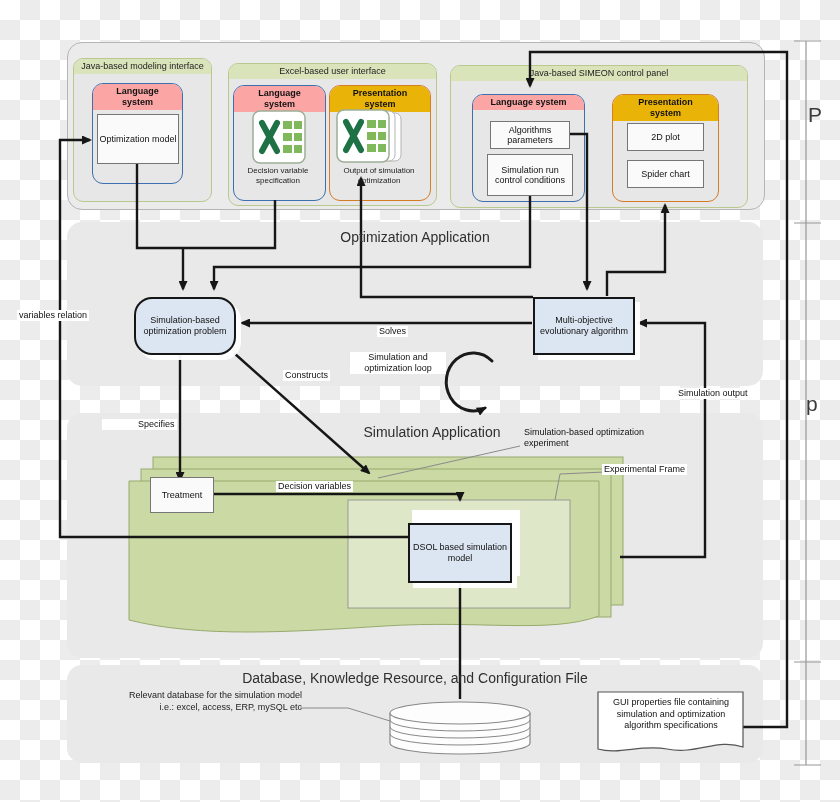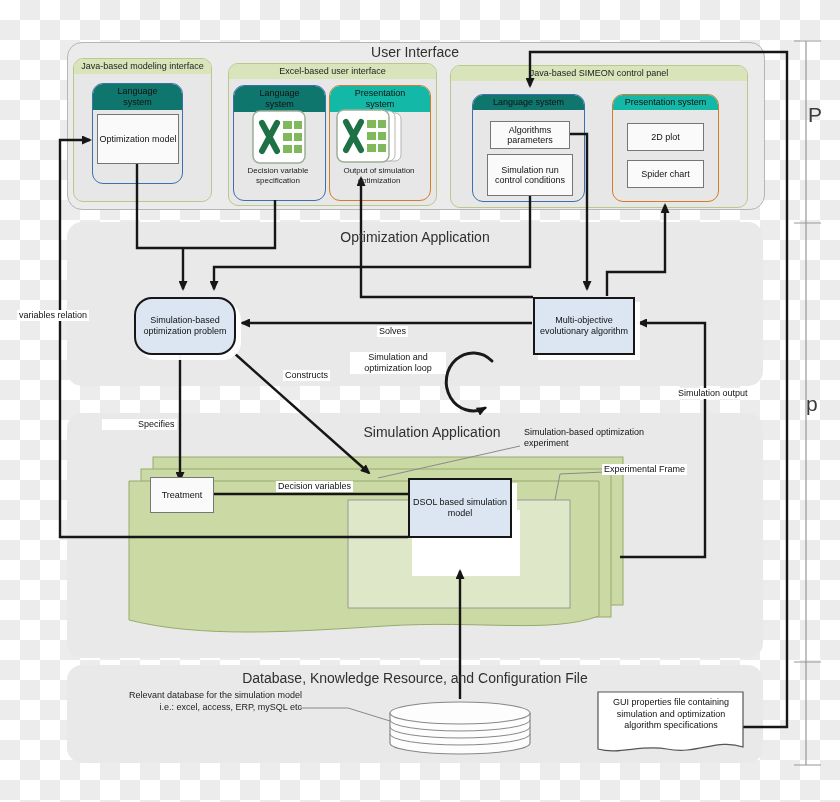--- a/index.html
+++ b/index.html
@@ -22,22 +22,22 @@
   
   .subpanel{position:absolute;z-index:2;background:#e7e7e7;border:1px solid #b9c98e;border-radius:10px;overflow:hidden;}
   .subpanel .hdr{background:#d9e4ba;font-size:9px;line-height:1.2;text-align:center;padding:2px 4px;color:#222;}
   #sp-model{left:73px;top:58px;width:137px;height:142px;}
   #sp-excel{left:228px;top:63px;width:207px;height:141px;}
   #sp-simeon{left:450px;top:65px;width:296px;height:141px;}
   
   .bluebox,.orangebox{position:absolute;z-index:3;background:#e7e7e7;border-radius:11px;overflow:hidden;}
   .bluebox{border:1.5px solid #3e6fae;}
   .orangebox{border:1.5px solid #d47c26;}
-  .bluebox .hdr{background:#0f766e;}
-  .orangebox .hdr{background:#14b8a6;}
+  .bluebox .hdr{background:#fca5a5;font-weight:bold;}
+  .orangebox .hdr{background:#eab308;font-weight:bold;}
   .bluebox .hdr,.orangebox .hdr{font-size:9px;line-height:1.2;text-align:center;padding:2px 10px;color:#111;}
   #bb-model{left:92px;top:83px;width:89px;height:99px;}
   #bb-xlang{left:233px;top:85px;width:91px;height:114px;}
   #ob-xpres{left:329px;top:85px;width:100px;height:114px;}
   #bb-slang{left:472px;top:94px;width:111px;height:106px;}
   #ob-spres{left:612px;top:94px;width:105px;height:106px;}
   .hdr-narrow{padding:2px 14px !important;}
   
   .wbox{position:absolute;z-index:4;background:#fafafa;border:1px solid #767676;
         display:flex;align-items:center;justify-content:center;text-align:center;
@@ -47,21 +47,21 @@
   #bx-simrun{left:487px;top:154px;width:84px;height:40px;}
   #bx-2d{left:627px;top:123px;width:75px;height:26px;}
   #bx-spider{left:627px;top:160px;width:75px;height:26px;}
   #bx-treat{left:150px;top:477px;width:62px;height:34px;}
   
   .procbox{position:absolute;z-index:4;background:#dce6f2;border:2px solid #161616;
         display:flex;align-items:center;justify-content:center;text-align:center;
         font-size:9px;line-height:1.25;color:#111;box-shadow:5px 5px 0 0 rgba(255,255,255,0.95);}
   #bx-problem{left:134px;top:297px;width:98px;height:54px;border-radius:18px;}
   #bx-moea{left:533px;top:297px;width:98px;height:54px;}
-  #bx-dsol{left:408px;top:478px;width:100px;height:56px;}
+  #bx-dsol{left:408px;top:523px;width:100px;height:56px;}
   
   .icon{position:absolute;z-index:4;}
   #ic-xlang{left:252px;top:110px;}
   #ic-xpres{left:336px;top:108px;}
   .cap{position:absolute;z-index:4;font-size:8px;line-height:1.2;text-align:center;color:#222;}
   #cap-xlang{left:234px;top:166px;width:88px;}
   #cap-xpres{left:330px;top:166px;width:98px;}
   
   .flabel{position:absolute;z-index:5;font-size:9px;line-height:1.2;color:#111;
           background:#fff;padding:0 2px;white-space:nowrap;}
@@ -93,21 +93,20 @@
 </head>
 <body>
 
 <div id="stage">
 
   <div class="panel" id="p-ui"></div>
   <div class="panel" id="p-opt"></div>
   <div class="panel" id="p-sim"></div>
   <div class="panel" id="p-db"></div>
 
-  <div class="sect-title" id="t-ui">User Interface</div>
   <div class="sect-title" id="t-opt">Optimization Application</div>
   <div class="sect-title" id="t-sim">Simulation Application</div>
   <div class="sect-title" id="t-db">Database, Knowledge Resource, and Configuration File</div>
 
   <div class="subpanel" id="sp-model">
     <div class="hdr">Java-based modeling interface</div>
   </div>
   <div class="subpanel" id="sp-excel">
     <div class="hdr">Excel-based user interface</div>
   </div>

